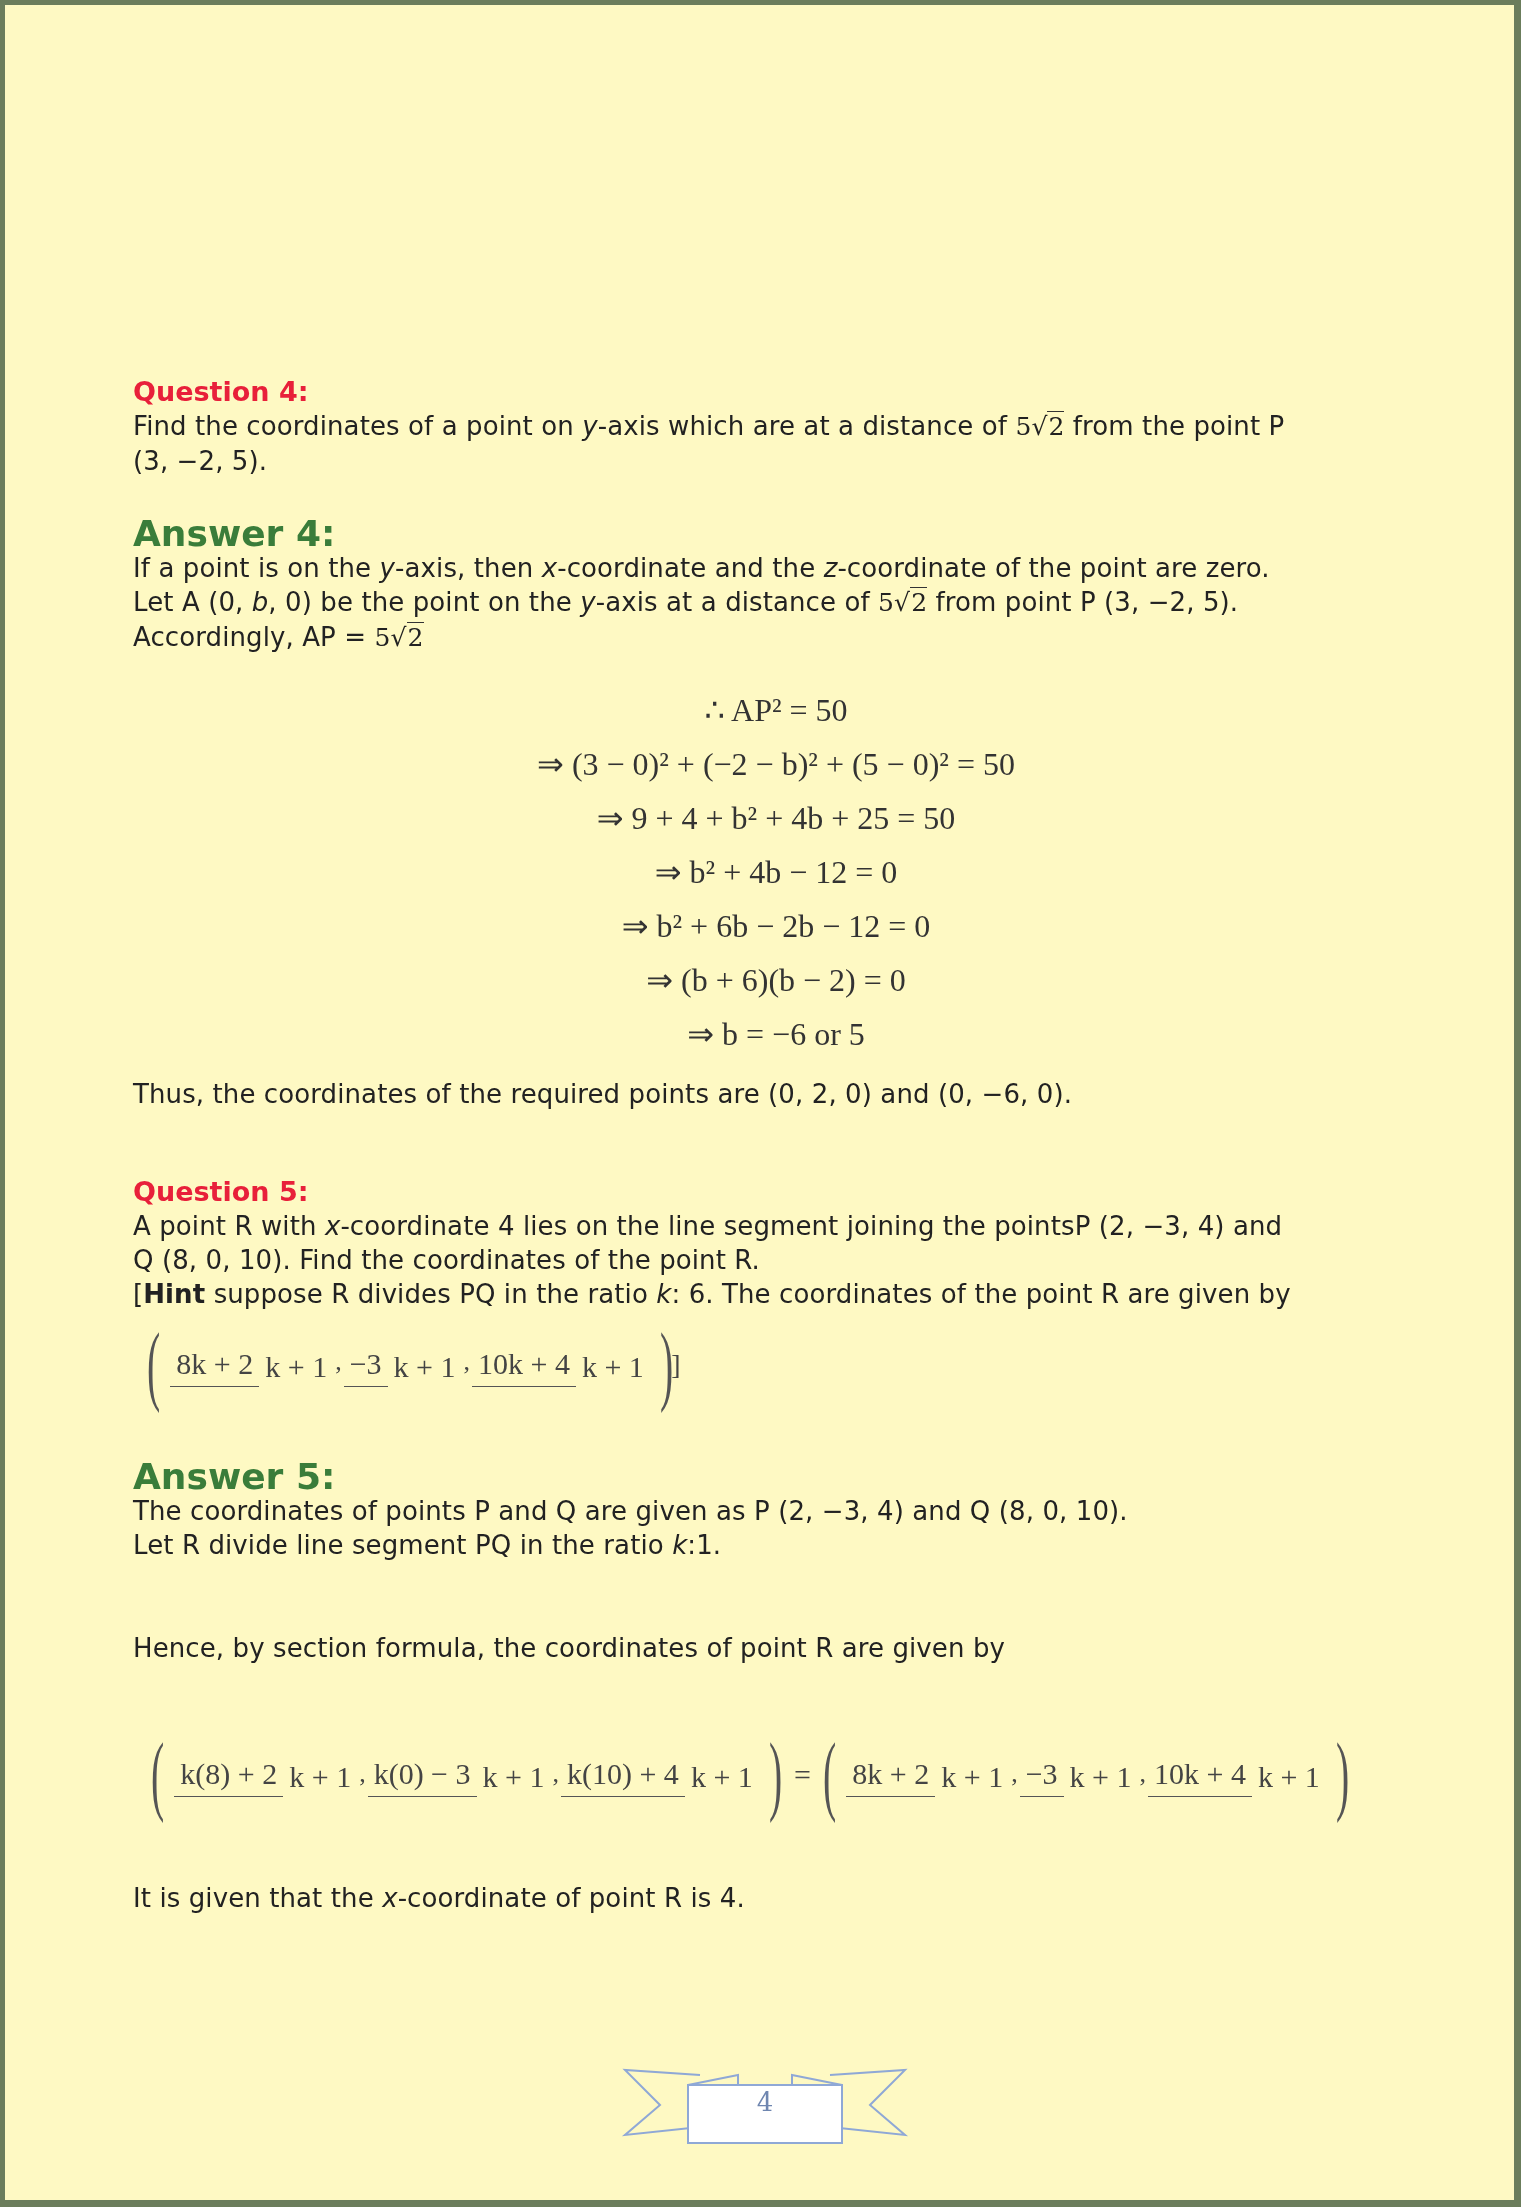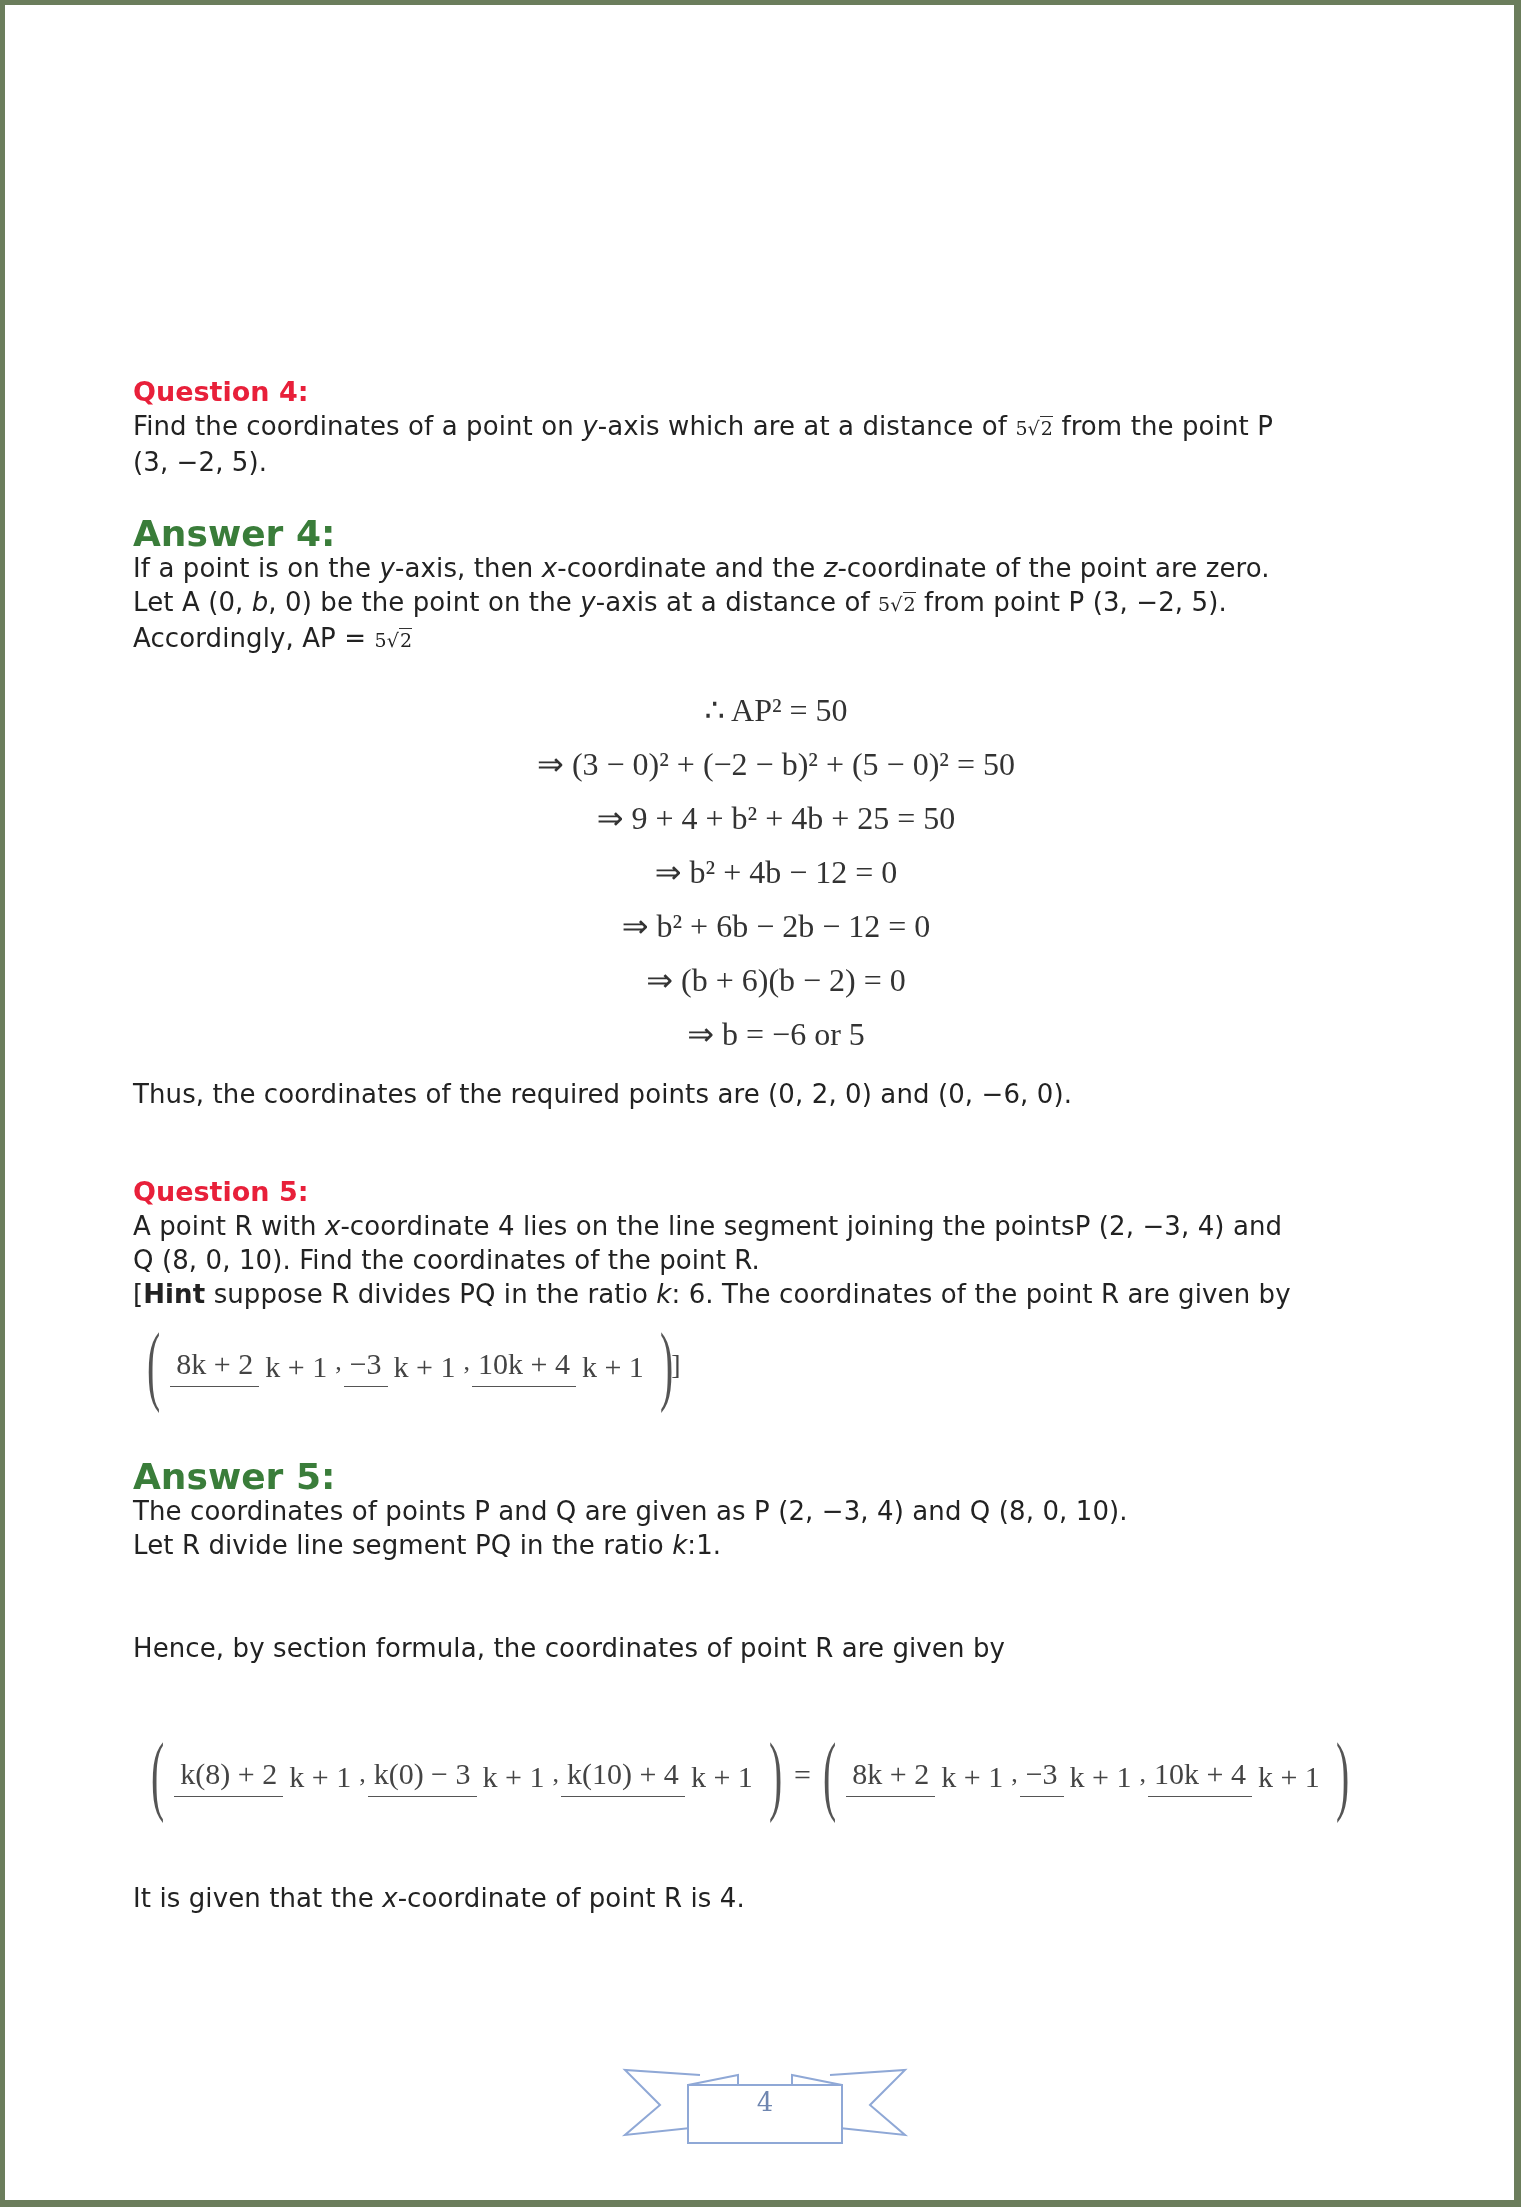--- a/index.html
+++ b/index.html
@@ -6,21 +6,21 @@
   body {
     width: 1521px; height: 2207px;
     background: #6b7d5c;
     position: relative;
     overflow: hidden;
   }
   .page {
     position: absolute;
     left: 5px; top: 5px;
     width: 1509px; height: 2195px;
-    background: #ffffff;
+    background: #fef9c3;
   }
   .content {
     position: absolute;
     left: 128px; top: 0;
     width: 1270px;
     font-family: "DejaVu Sans", sans-serif;
     font-size: 26px;
     color: #222222;
   }
   .block { position: absolute; left: 0; width: 1270px; }
@@ -34,21 +34,21 @@
   .heading-a {
     font-family: "DejaVu Sans", sans-serif;
     font-weight: bold;
     color: #3a7d3a;
     font-size: 36px;
     line-height: 34px;
   }
   .para { line-height: 34px; font-size: 26px; letter-spacing: 0.1px; }
   .para i { font-style: italic; }
   .para b { font-weight: bold; }
-  .math-inline { font-family: "DejaVu Serif", serif; font-size: 19px; }
+  .math-inline { font-family: "DejaVu Serif", serif; font-size: 25px; }
   .sqrt { border-top: 1.5px solid #333; padding-left: 1px; }
   .eq {
     font-family: "Liberation Serif", serif;
     font-size: 32px;
     color: #333;
     line-height: 54px;
     height: 54px;
     white-space: nowrap;
   }
   .big-paren {

